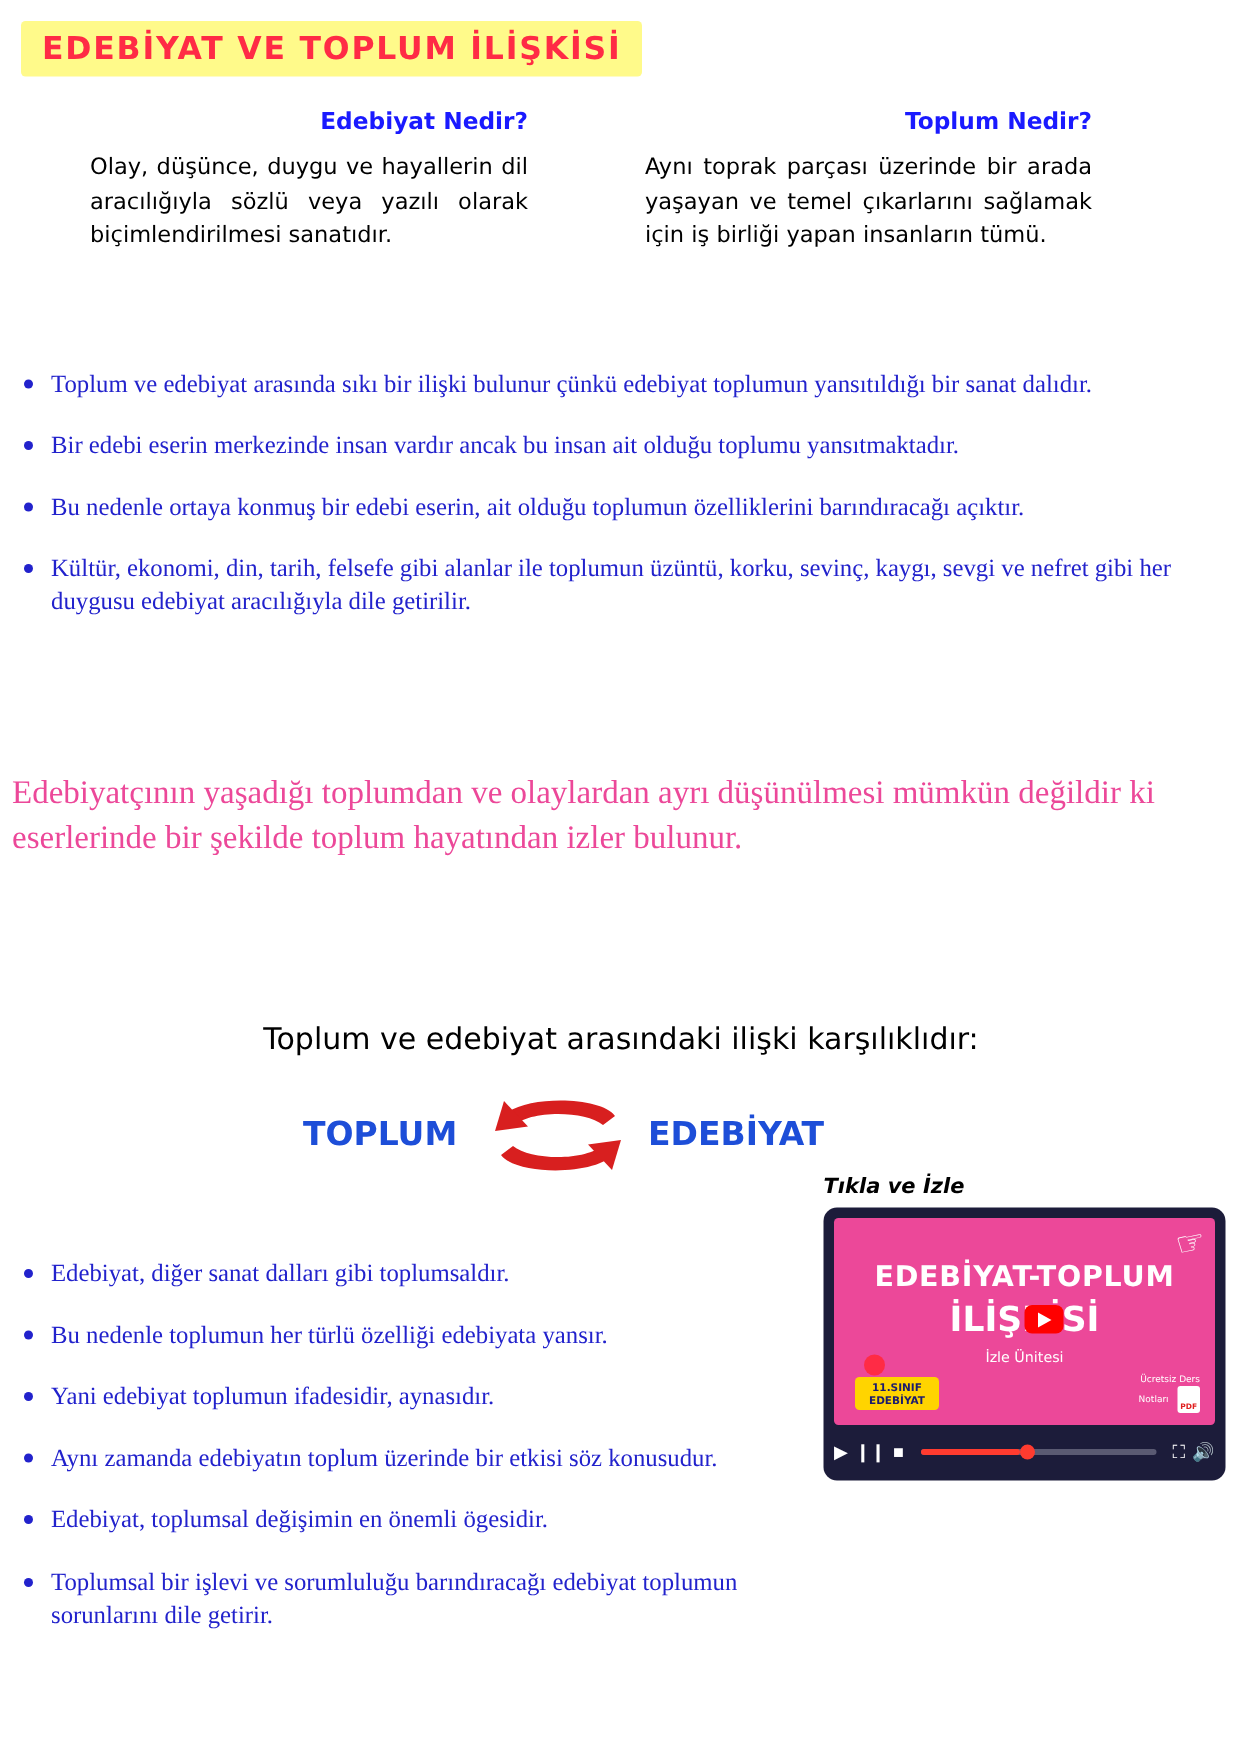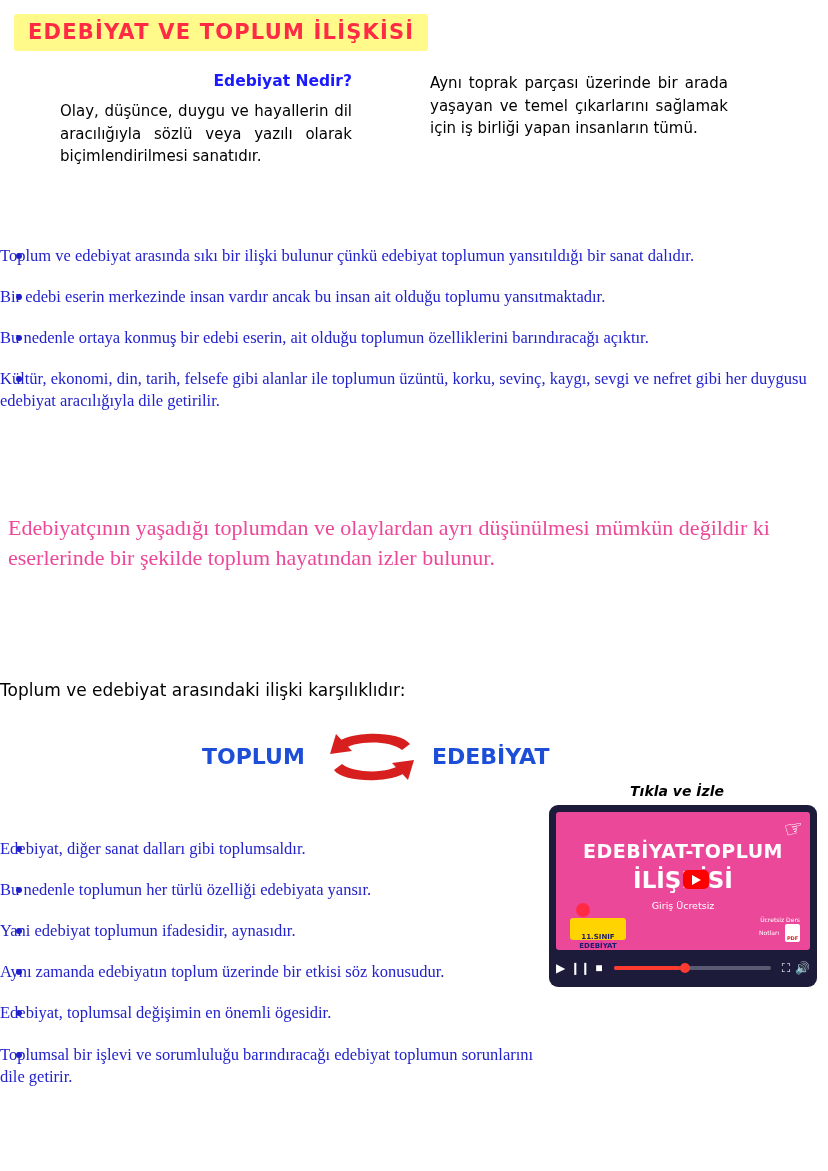--- a/index.html
+++ b/index.html
@@ -78,20 +78,21 @@
   }
 
   
   ul.bullets {
     list-style: none;
     margin: 0;
     padding: 0;
   }
   ul.bullets li {
     position: relative;
+    padding-left: 34px;
     margin-bottom: 19px;
     font-size: 16.5px;
     line-height: 1.34;
     color: #2222cc;
   }
   ul.bullets li::before {
     content: "";
     position: absolute;
     left: 16px;
     top: 8px;
@@ -123,23 +124,23 @@
   }
   .para.p1 { top: 513px; }
   .para.p2 { top: 597px; }
 
   
   .diagram-caption {
     position: absolute;
     top: 680px;
     left: 0;
     width: 828px;
-    text-align: left;
-    font-family: "DejaVu Sans", sans-serif;
-    font-size: 17px;
+    text-align: center;
+    font-family: "DejaVu Sans", sans-serif;
+    font-size: 20px;
     color: #000000;
   }
   .diagram {
     position: absolute;
     top: 718px;
     left: 0;
     width: 828px;
     height: 78px;
   }
   .diagram-label {
@@ -164,21 +165,21 @@
     left: 549px;
     top: 783px;
     width: 268px;
   }
   .video-caption {
     font-family: "DejaVu Sans", sans-serif;
     font-style: italic;
     font-weight: bold;
     font-size: 14px;
     color: #000000;
-    text-align: center;
+    text-align: left;
     padding-right: 12px;
     margin-bottom: 6px;
   }
   .video-card {
     width: 268px;
     height: 182px;
     background: #1c1c3a;
     border-radius: 9px;
     padding: 7px;
     box-sizing: border-box;
@@ -250,21 +251,21 @@
     width: 56px;
     height: 22px;
     background: #ffd400;
     border-radius: 3px;
     text-align: center;
     font-family: "DejaVu Sans", sans-serif;
     font-weight: bold;
     font-size: 7px;
     color: #1b1b6e;
     line-height: 1.25;
-    padding-top: 15px;
+    padding-top: 3px;
     box-sizing: border-box;
   }
   .vs-badge-dot {
     position: absolute;
     left: 20px;
     bottom: 33px;
     width: 14px;
     height: 14px;
     background: #ff2b45;
     border-radius: 50%;
@@ -371,20 +372,21 @@
   <div class="title-banner">
     <div class="title-text">EDEBİYAT VE TOPLUM İLİŞKİSİ</div>
   </div>
 
   <div class="defs">
     <div class="def-col left">
       <div class="def-heading">Edebiyat Nedir?</div>
       <div class="def-body">Olay, düşünce, duygu ve hayallerin dil aracılığıyla sözlü veya yazılı olarak biçimlendirilmesi sanatıdır.</div>
     </div>
     <div class="def-col right">
+      <div class="def-heading">Toplum Nedir?</div>
       <div class="def-body">Aynı toprak parçası üzerinde bir arada yaşayan ve temel çıkarlarını sağlamak için iş birliği yapan insanların tümü.</div>
     </div>
   </div>
 
   <ul class="bullets list-top">
     <li>Toplum ve edebiyat arasında sıkı bir ilişki bulunur çünkü edebiyat toplumun yansıtıldığı bir sanat dalıdır.</li>
     <li>Bir edebi eserin merkezinde insan vardır ancak bu insan ait olduğu toplumu yansıtmaktadır.</li>
     <li>Bu nedenle ortaya konmuş bir edebi eserin, ait olduğu toplumun özelliklerini barındıracağı açıktır.</li>
     <li>Kültür, ekonomi, din, tarih, felsefe gibi alanlar ile toplumun üzüntü, korku, sevinç, kaygı, sevgi ve nefret gibi her duygusu edebiyat aracılığıyla dile getirilir.</li>
   </ul>
@@ -405,21 +407,21 @@
     </span>
   </div>
 
   <div class="video-wrap">
     <div class="video-caption">Tıkla ve İzle</div>
     <div class="video-card">
       <div class="video-screen">
         <div class="vs-title">EDEBİYAT-TOPLUM</div>
         <div class="vs-subtitle">İLİŞKİSİ</div>
         <div class="vs-play"></div>
-        <div class="vs-unit">Giriş Ücretsiz</div>
+        <div class="vs-unit">İzle Ünitesi</div>
         <div class="vs-badge-dot"></div>
         <div class="vs-badge">
           <span>11.SINIF</span><br>
           <span>EDEBİYAT</span>
         </div>
         <div class="vs-right">
           <span>Ücretsiz Ders</span><br>
           <span>Notları</span>
           <span class="vs-pdf"></span>
         </div>

